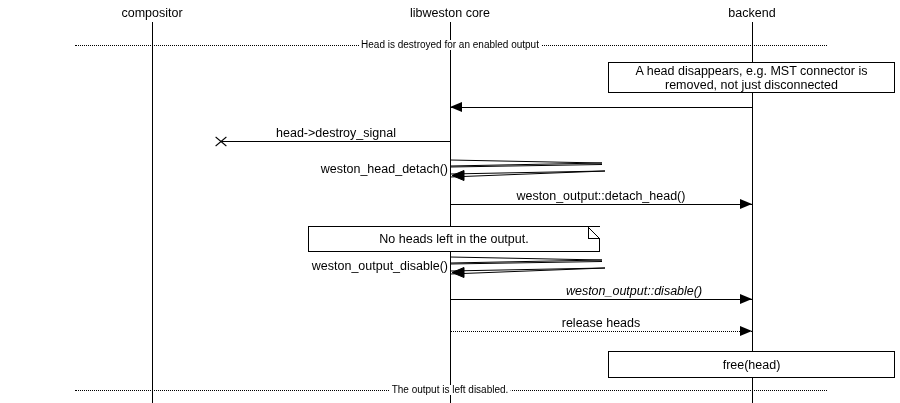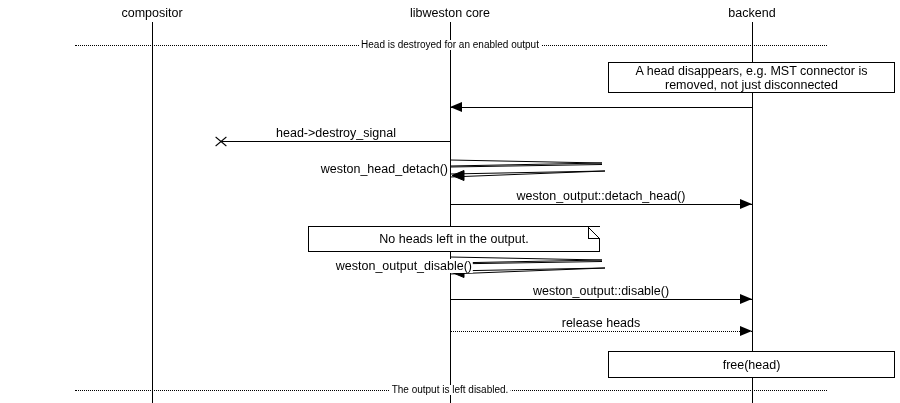--- a/index.html
+++ b/index.html
@@ -187,25 +187,25 @@
   </div>
 
   <div class="selfcall" style="left:450px; top:255px;">
     <svg width="170" height="28" viewBox="0 0 170 28">
       <path d="M0,2 L152,5 L0,8" fill="none" stroke="#000" stroke-width="1"></path>
       <path d="M0,9 L152,6.5" fill="none" stroke="#000" stroke-width="1"></path>
       <path d="M0,16 L155,13 L0,19 Z" fill="none" stroke="#000" stroke-width="1"></path>
       <path d="M2,17.5 L14,12.5 L14,22.5 Z" fill="#000" stroke="#000" stroke-width="1"></path>
     </svg>
   </div>
-  <div class="msg-label left-anchor" style="left:449px; top:266px;margin-left:24px;">weston_output_disable()</div>
+  <div class="msg-label left-anchor" style="left:449px; top:266px;">weston_output_disable()</div>
 
   <div class="msg-line" style="left:450px; top:299px; width:302px;"></div>
   <div class="arrowhead right" style="left:740px; top:294px;"></div>
-  <div class="msg-label" style="left:601px; top:298px;">weston_output::disable()</div>
+  <div class="msg-label" style="left:634px; top:298px;font-style:italic;">weston_output::disable()</div>
 
   <div class="msg-line dotted" style="left:450px; top:331px; width:302px;"></div>
   <div class="arrowhead right" style="left:740px; top:326px;"></div>
   <div class="msg-label" style="left:601px; top:330px;">release heads</div>
 
   <div class="note-box" style="left:608px; top:351px; width:287px; height:27px;">
     <span>free(head)</span>
   </div>
 
   <div class="sep-line" style="left:75px; top:390px; width:752px;"></div>

